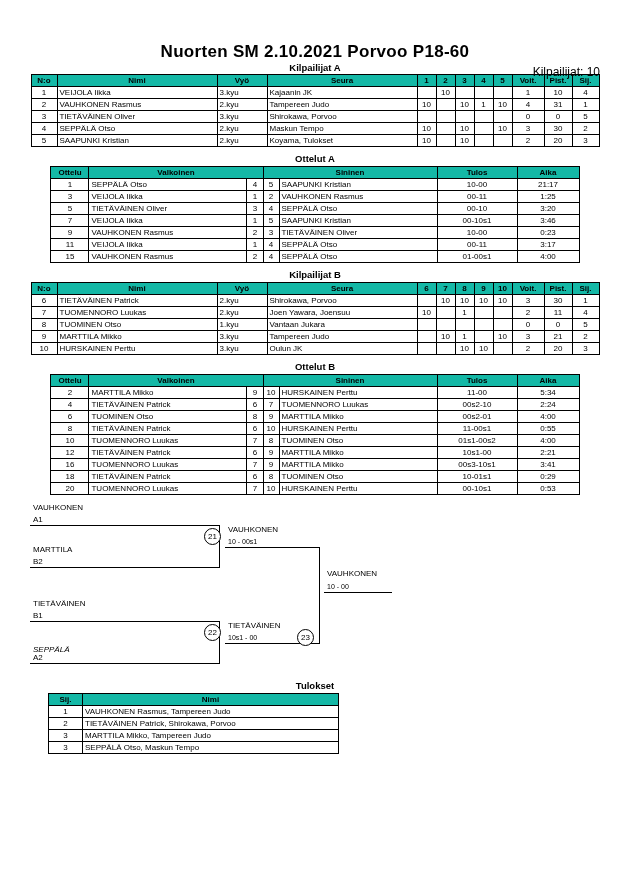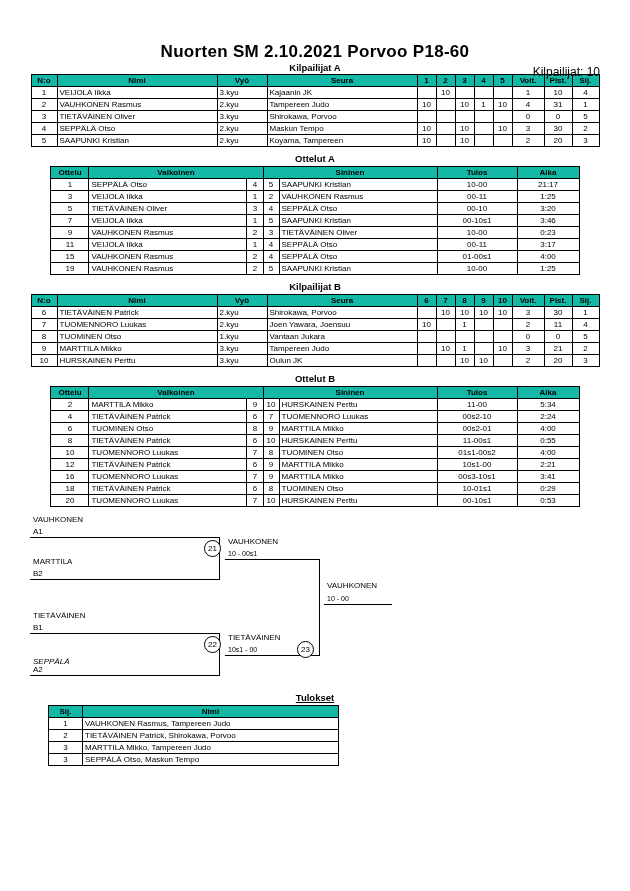--- a/index.html
+++ b/index.html
@@ -100,21 +100,20 @@
     text-align: center;
     line-height: 15px;
     background: #ffffff;
   }
   .tulokset-title {
     text-align: center;
     font-size: 9.5px;
     font-weight: bold;
     margin-top: 2px;
     margin-bottom: 2px;
-    text-decoration: underline;
   }
 </style>
 </head>
 <body>
 
 <div class="page">
 
   <div class="title">Nuorten SM  2.10.2021  Porvoo   P18-60</div>
 
   <div style="position:relative; height:12px;">
@@ -207,21 +206,21 @@
         <td class="c"></td>
         <td class="c">10</td>
         <td class="c">3</td>
         <td class="c">30</td>
         <td class="c">2</td>
       </tr>
       <tr>
         <td class="c">5</td>
         <td class="l">SAAPUNKI Kristian</td>
         <td class="l">2.kyu</td>
-        <td class="l">Koyama, Tampereen</td>
+        <td class="l">Koyama, Tulokset</td>
         <td class="c">10</td>
         <td class="c"></td>
         <td class="c">10</td>
         <td class="c"></td>
         <td class="c"></td>
         <td class="c">2</td>
         <td class="c">20</td>
         <td class="c">3</td>
       </tr>
     </tbody>
@@ -304,29 +303,20 @@
         <td class="c">3:17</td>
       </tr>
       <tr>
         <td class="c">15</td>
         <td class="l">VAUHKONEN Rasmus</td>
         <td class="c">2</td>
         <td class="c">4</td>
         <td class="l">SEPPÄLÄ Otso</td>
         <td class="c">01-00s1</td>
         <td class="c">4:00</td>
-      </tr>
-      <tr>
-        <td class="c">19</td>
-        <td class="l">VAUHKONEN Rasmus</td>
-        <td class="c">2</td>
-        <td class="c">5</td>
-        <td class="l">SAAPUNKI Kristian</td>
-        <td class="c">10-00</td>
-        <td class="c">1:25</td>
       </tr>
     </tbody>
   </table>
 
   <div class="section-title">Kilpailijat B</div>
 
   <table class="grid tbl-competitors">
     <colgroup>
       <col style="width:26px">
         <col style="width:160px">

